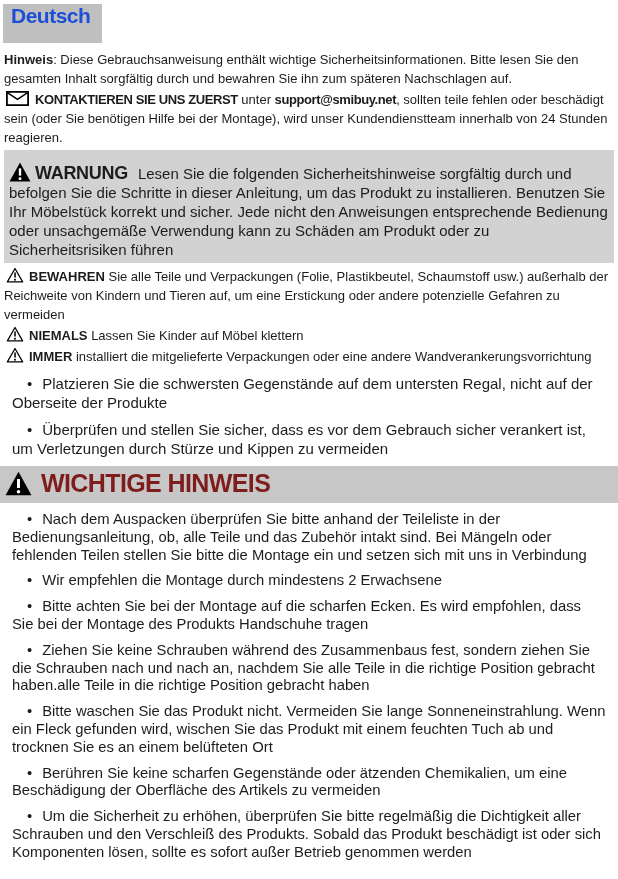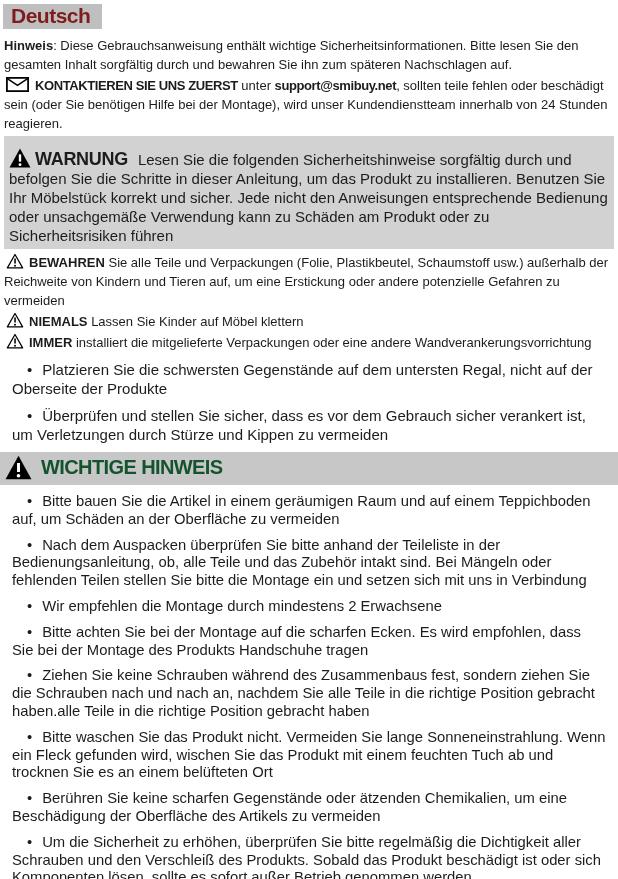--- a/index.html
+++ b/index.html
@@ -11,26 +11,26 @@
     overflow: hidden;
     position: relative;
   }
   .content { padding: 0 4px; }
 
   
   .badge {
     display: inline-block;
     margin: 4px 0 7px 3px;
     background: var(--badge-bg, #bfbfbf);
-    padding: 1px 12px 2px 8px;
+    padding: 1px 12px 16px 8px;
     font-size: 21px;
     font-weight: bold;
     letter-spacing: -0.5px;
     line-height: 22px;
-    color: #7f1d1d;
+    color: #1d4ed8;
   }
 
   .para {
     margin: 0 0 2px 0;
     font-size: 13px;
     line-height: 19px;
   }
   .lead { font-weight: bold; }
   .cond { font-weight: bold; letter-spacing: -0.4px; }
 
@@ -58,24 +58,24 @@
   
   .bigbar {
     background: var(--bigbar-bg, #c7c7c7);
     margin: 4px 0 4px 0;
     padding: 3px 6px 5px 5px;
     display: flex;
     align-items: center;
     gap: 9px;
   }
   .bigbar .bigtitle {
-    font-size: 20px;
+    font-size: 25px;
     font-weight: bold;
     letter-spacing: -0.6px;
-    color: #14532d;
+    color: #7f1d1d;
   }
 
   .bullet { margin: 8px; font-size: 15px; line-height: 19px; }
   .bullet .dot { margin: 0 10px 0 15px; }
 
   .sec2 .bullet { font-size: 14.8px; line-height: 17.8px; }
 </style>
 </head>
 <body>
 
@@ -126,21 +126,20 @@
         <svg width="27" height="25" viewBox="0 0 24 22">
           <path d="M12 0.5 L23.5 21.5 L0.5 21.5 Z" fill="#000"></path>
           <rect x="10.7" y="7" width="2.6" height="8" fill="#fff"></rect>
           <circle cx="12" cy="18.3" r="1.6" fill="#fff"></circle>
         </svg>
       </span>
       <span class="bigtitle">WICHTIGE HINWEIS</span>
     </div>
 
   <div class="content sec2">
-    <p class="bullet"><span class="dot">•</span><span>Bitte bauen Sie die Artikel in einem geräumigen Raum und auf einem Teppichboden auf, um Schäden an der Oberfläche zu vermeiden</span></p>
     <p class="bullet"><span class="dot">•</span><span>Nach dem Auspacken überprüfen Sie bitte anhand der Teileliste in der Bedienungsanleitung, ob, alle Teile und das Zubehör intakt sind. Bei Mängeln oder fehlenden Teilen stellen Sie bitte die Montage ein und setzen sich mit uns in Verbindung</span></p>
     <p class="bullet"><span class="dot">•</span><span>Wir empfehlen die Montage durch mindestens 2 Erwachsene</span></p>
     <p class="bullet"><span class="dot">•</span><span>Bitte achten Sie bei der Montage auf die scharfen Ecken. Es wird empfohlen, dass Sie bei der Montage des Produkts Handschuhe tragen</span></p>
     <p class="bullet"><span class="dot">•</span><span>Ziehen Sie keine Schrauben während des Zusammenbaus fest, sondern ziehen Sie die Schrauben nach und nach an, nachdem Sie alle Teile in die richtige Position gebracht haben.alle Teile in die richtige Position gebracht haben</span></p>
     <p class="bullet"><span class="dot">•</span><span>Bitte waschen Sie das Produkt nicht. Vermeiden Sie lange Sonneneinstrahlung. Wenn ein Fleck gefunden wird, wischen Sie das Produkt mit einem feuchten Tuch ab und trocknen Sie es an einem belüfteten Ort</span></p>
     <p class="bullet"><span class="dot">•</span><span>Berühren Sie keine scharfen Gegenstände oder ätzenden Chemikalien, um eine Beschädigung der Oberfläche des Artikels zu vermeiden</span></p>
     <p class="bullet"><span class="dot">•</span><span>Um die Sicherheit zu erhöhen, überprüfen Sie bitte regelmäßig die Dichtigkeit aller Schrauben und den Verschleiß des Produkts. Sobald das Produkt beschädigt ist oder sich Komponenten lösen, sollte es sofort außer Betrieb genommen werden</span></p>
   </div>
 
   

